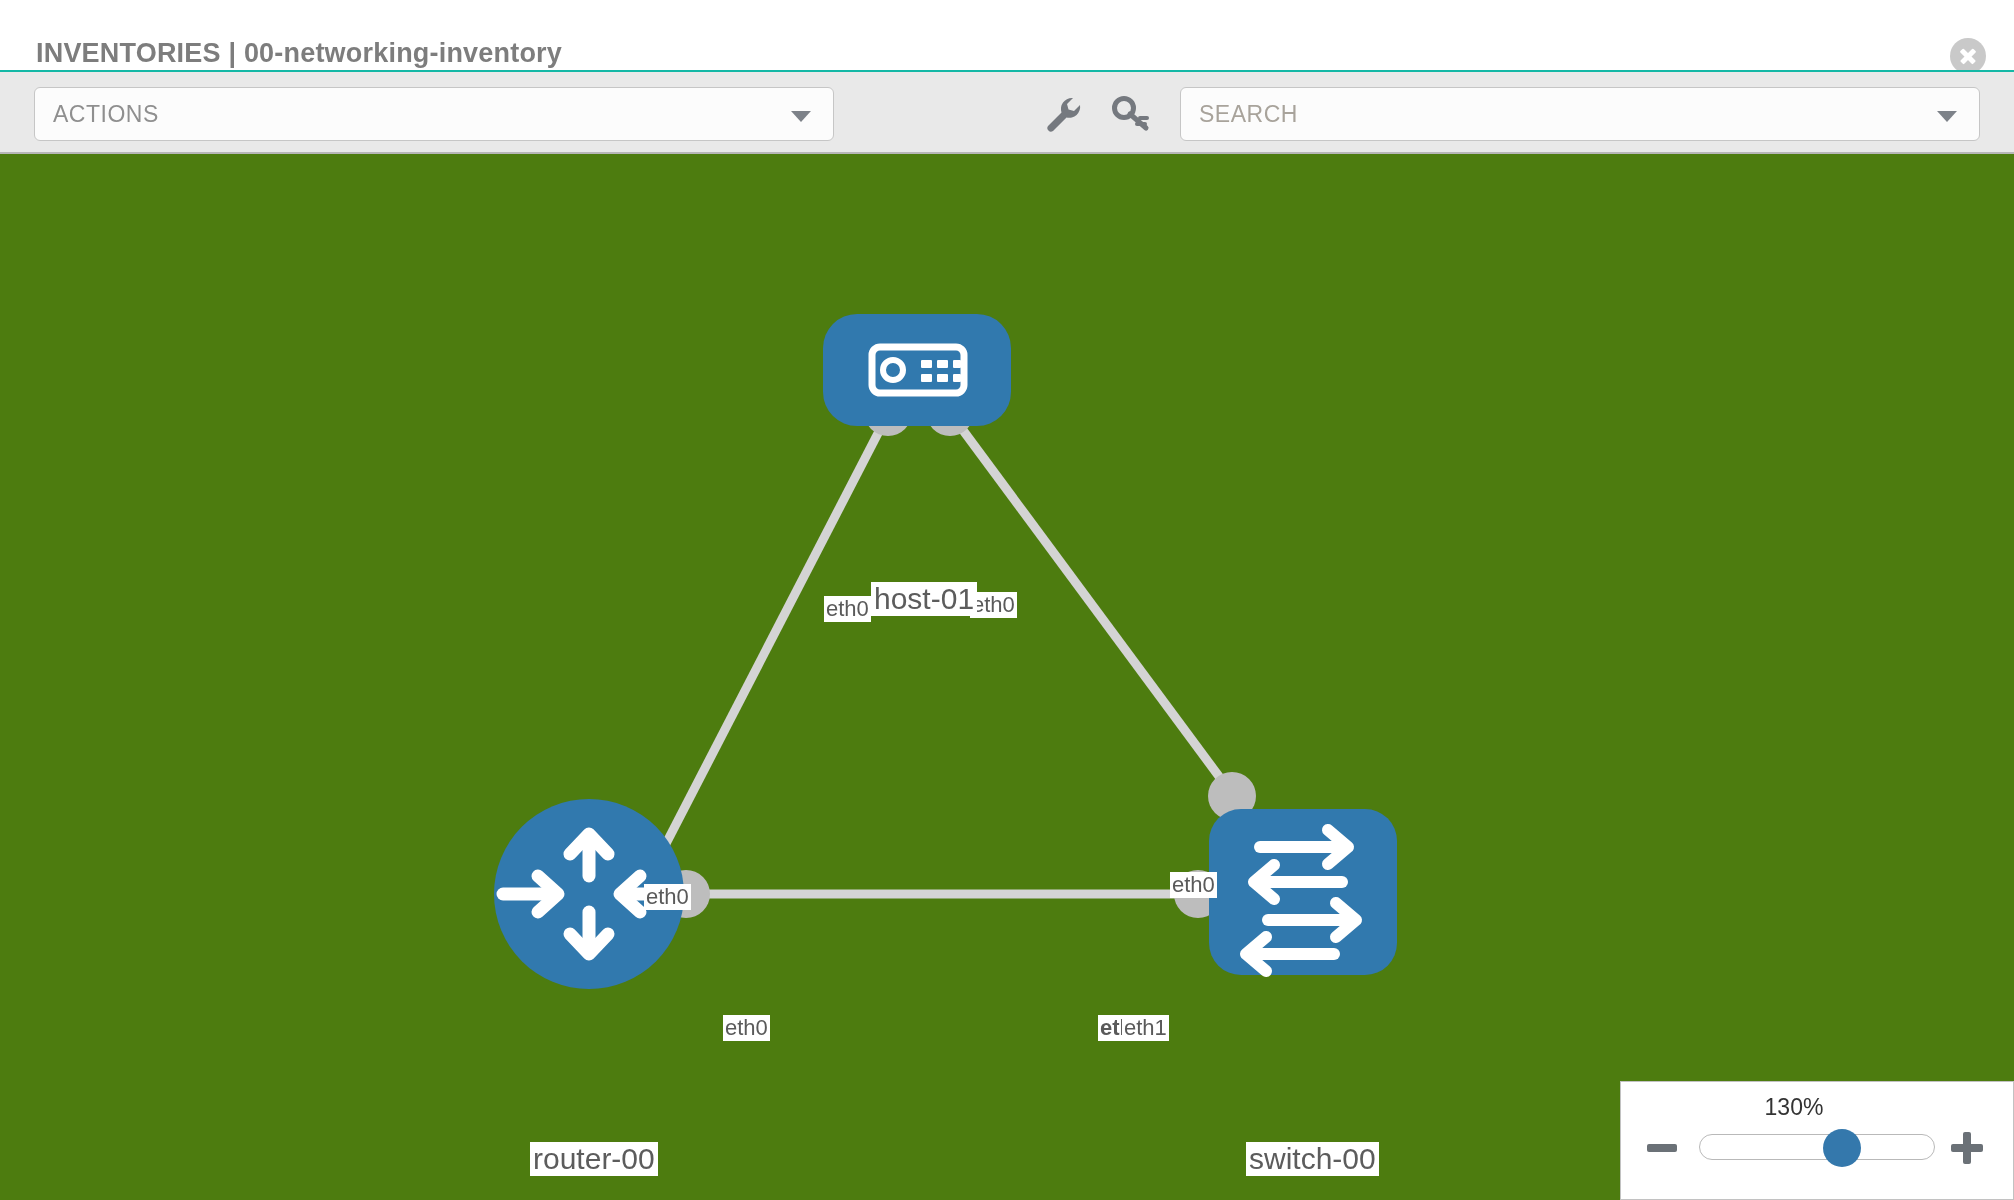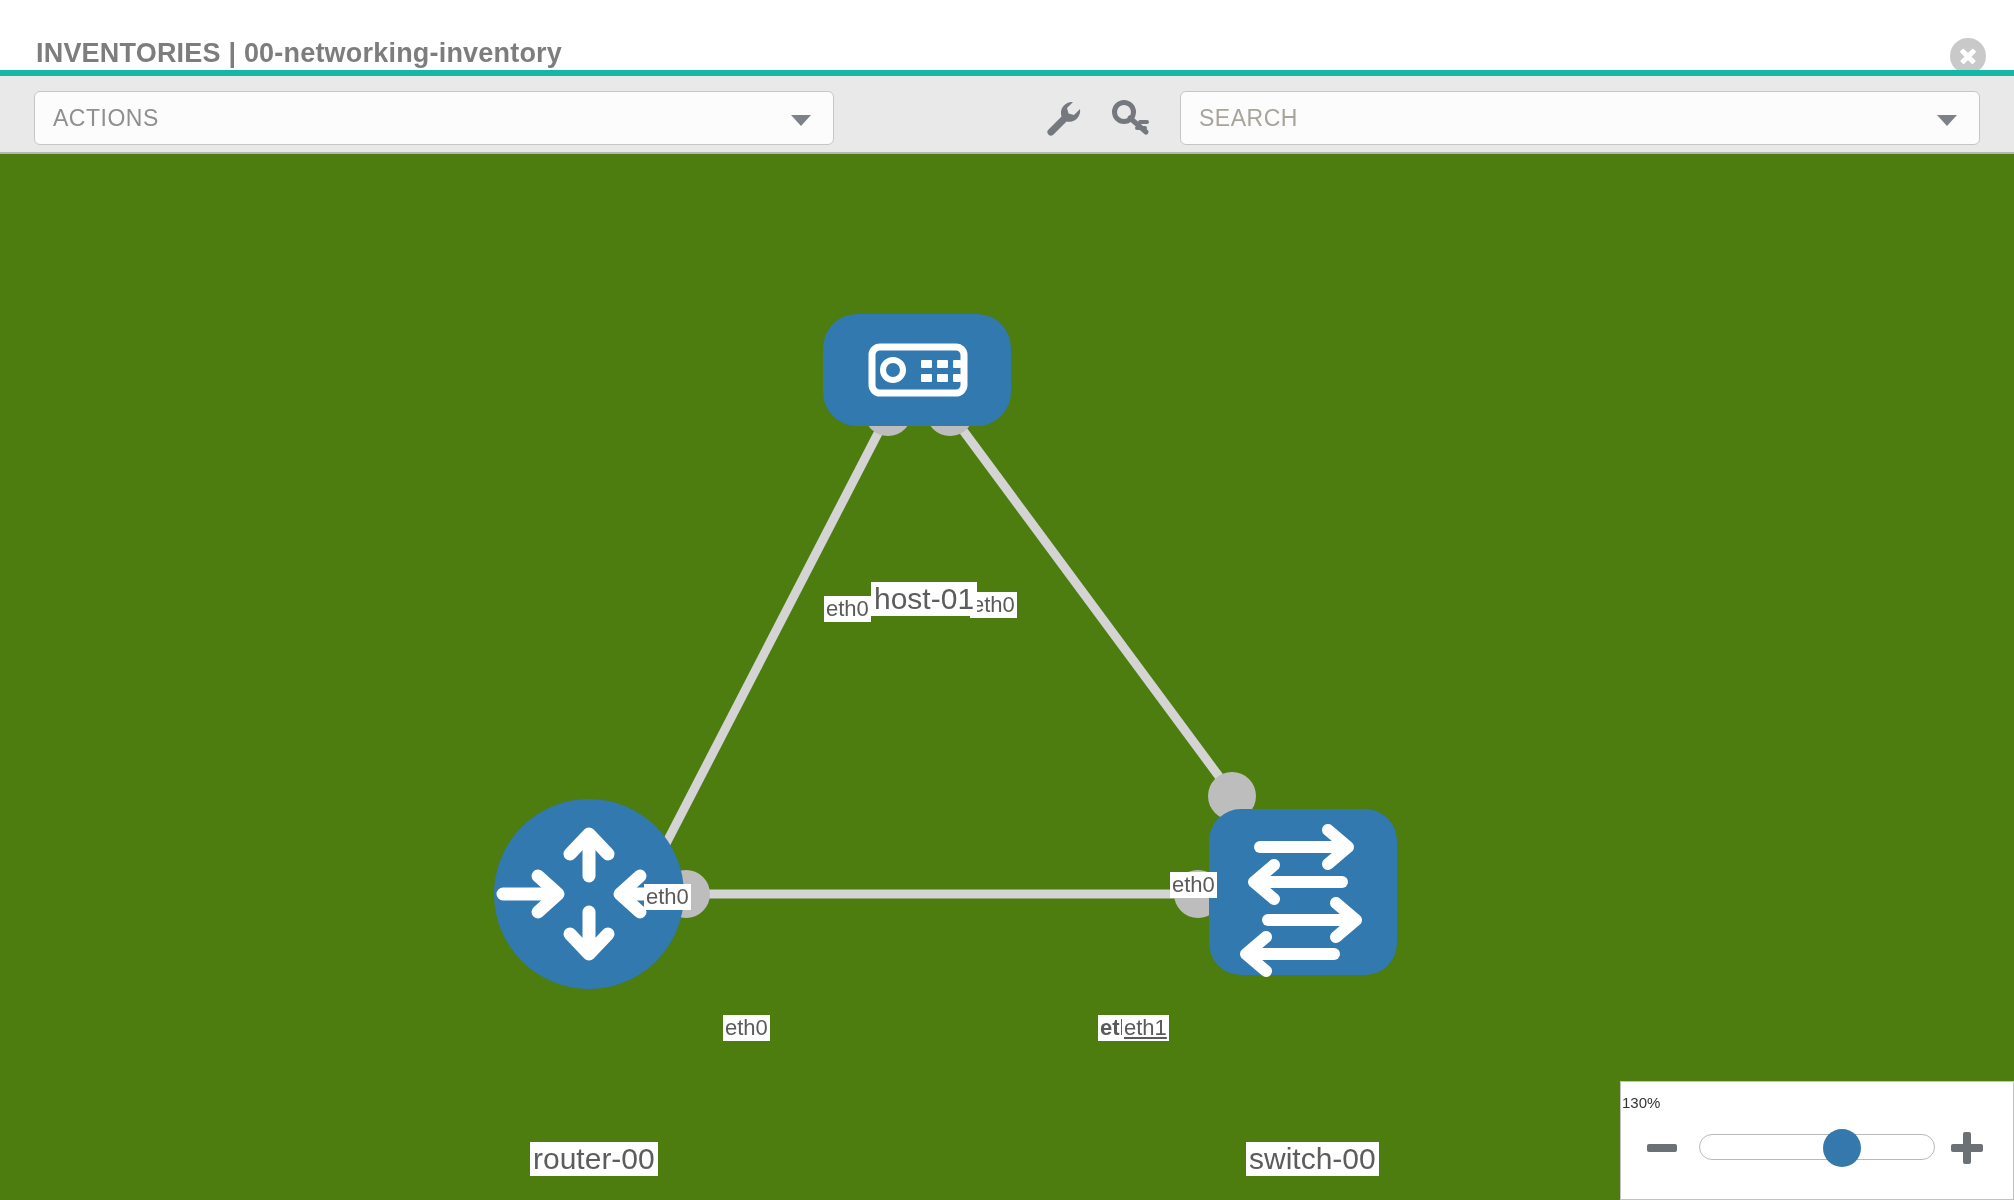--- a/index.html
+++ b/index.html
@@ -31,21 +31,21 @@
     content: ""; position: absolute; left: 9px; top: 16px;
     width: 18px; height: 4.5px; background: #ffffff; border-radius: 1px;
   }
   .close-btn::before { transform: rotate(45deg); }
   .close-btn::after  { transform: rotate(-45deg); }
 
   
   .toolbar {
     position: absolute; left: 0; top: 70px; width: 2014px; height: 84px;
     background: #e9e9e9;
-    border-top: 6px solid #14b8a6;
+    border-top: 2px solid #14b8a6;
     border-bottom: 2px solid #b7b7b7;
   }
   .actions-select {
     position: absolute; left: 34px; top: 15px;
     width: 800px; height: 54px;
     background: #fcfcfc; border: 1.5px solid #c6c6c6; border-radius: 6px;
     cursor: pointer;
   }
   .actions-label {
     position: absolute; left: 18px; top: 13px;
@@ -95,22 +95,22 @@
     background: #ffffff; padding: 0 3px; white-space: nowrap;
   }
 
   
   .zoom-panel {
     position: absolute; left: 1620px; top: 1081px;
     width: 394px; height: 119px;
     background: #ffffff; border: 1.5px solid #c2c2c2;
   }
   .zoom-value {
-    position: absolute; left: 1px; top: 12px; width: 330px;
-    font-size: 15px; color: #333333;
+    position: absolute; left: 8px; top: 12px; width: 330px;
+    text-align: center; font-size: 23px; color: #333333;
   }
   .zoom-minus {
     position: absolute; left: 26px; top: 62px; width: 30px; height: 8px;
     background: #6b7177; border-radius: 2px; cursor: pointer;
   }
   .zoom-plus {
     position: absolute; left: 330px; top: 50px; width: 32px; height: 32px; cursor: pointer;
   }
   .zoom-plus::before, .zoom-plus::after {
     content: ""; position: absolute; background: #6b7177; border-radius: 2px;
@@ -237,21 +237,21 @@
         </g>
       </g>
     </svg>
 
     <div class="edge-label" style="left:824px;  top:442px;">eth0</div>
     <div class="edge-label" style="left:970px;  top:438px;">eth0</div>
     <div class="edge-label" style="left:644px;  top:730px;">eth0</div>
     <div class="edge-label" style="left:1170px; top:718px;">eth0</div>
     <div class="edge-label" style="left:723px;  top:861px;">eth0</div>
     <div class="edge-label" style="left:1098px; top:861px;font-weight:bold;">etl</div>
-    <div class="edge-label" style="left:1122px; top:861px;text-decoration:underline;">eth1</div>
+    <div class="edge-label" style="left:1122px; top:861px;">eth1</div>
 
     <div class="node-label" style="left:871px;  top:428px;">host-01</div>
     <div class="node-label" style="left:530px;  top:988px;">router-00</div>
     <div class="node-label" style="left:1246px; top:988px;">switch-00</div>
   </div>
 
   <div class="zoom-panel">
     <div class="zoom-value">130%</div>
     <div class="zoom-minus"></div>
     <div class="zoom-track">

